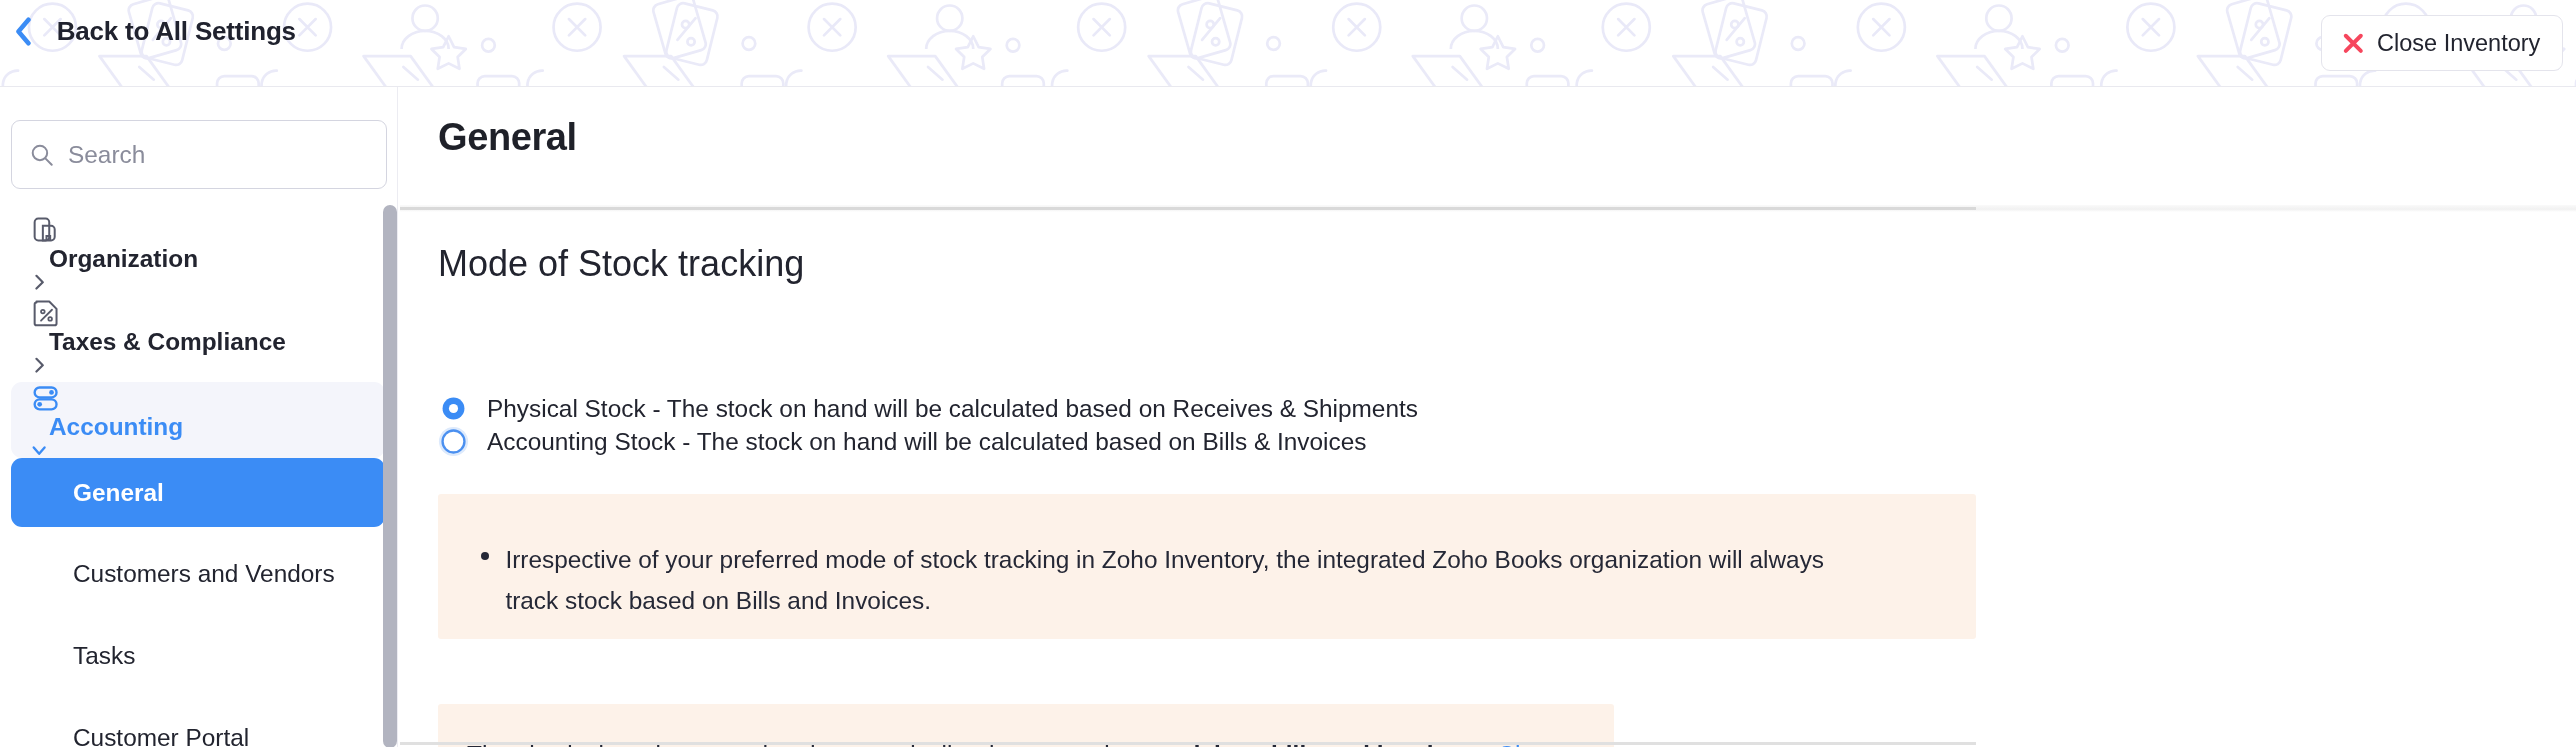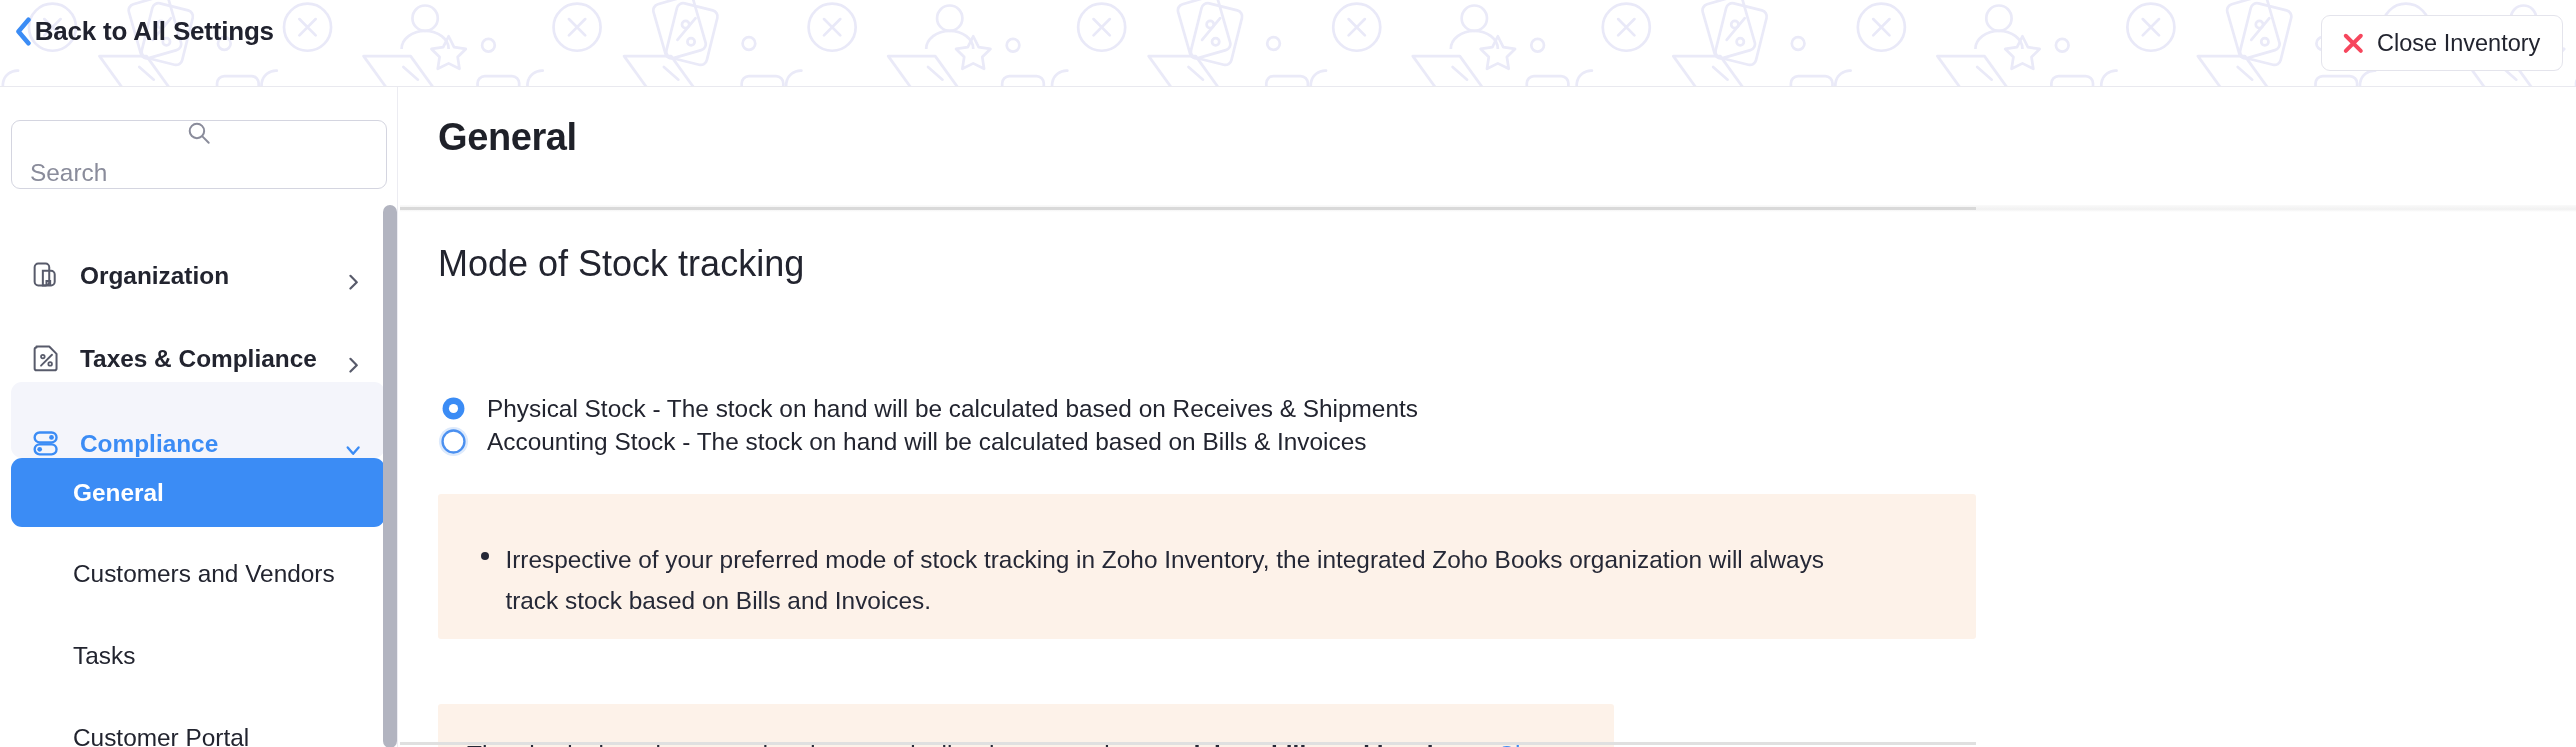--- a/index.html
+++ b/index.html
@@ -30,21 +30,21 @@
     height: 87px;
     opacity: 1;
     pointer-events: none;
   }
   .back-link {
     position: absolute;
     left: 12.7px;
     top: 16.3px;
     display: flex;
     align-items: center;
-    gap: 2px;
+    gap: 24px;
     z-index: 5;
     cursor: pointer;
   }
   .back-chevron {
     display: block;
     width: 20px; height: 29px;
     flex: 0 0 auto;
   }
   .back-label {
     font-size: 26px;
@@ -93,44 +93,44 @@
     left: 11px; top: 33px;
     width: 376px; height: 69px;
     border: 1.8px solid #d4d5e0;
     border-radius: 9px;
     display: flex;
     align-items: center;
     padding: 0 18px;
     gap: 14.5px;
     background: #fff;
     cursor: text;
-    flex-direction: column;
   }
   .search-icon { width: 23.5px; height: 23.5px; flex: 0 0 auto; }
   .search-input {
     border: none;
     outline: none;
     font-family: inherit;
     font-size: 24.4px;
     color: #33353f;
     background: transparent;
     width: 100%;
   }
   .search-input::placeholder { color: #8a8c9b; }
 
   .nav { position: absolute; left: 0; top: 118px; width: 396px; }
 
   .nav-group {
     display: flex;
-    align-items: flex-end;
+    align-items: flex-start;
     height: 76px;
     margin: 0 11px;
     padding: 0 23.5px 0 20px;
     border-radius: 11px;
     cursor: pointer;
+    flex-direction: column;
   }
   .nav-group.org    { margin-top: 9px; }
   .nav-group.tax    { margin-top: 7.2px; }
   .nav-group.active { background: #f4f5fb; margin-top: 9px; }
 
   .nav-group-icon { width: 31px; height: 31px; flex: 0 0 auto; }
   .nav-group-label {
     flex: 1;
     margin-left: 18px;
     font-size: 24.4px;
@@ -417,21 +417,21 @@
       </svg>
     </div>
 
     <div class="nav-group active">
       <svg class="nav-group-icon" viewBox="0 0 34 34">
         <rect x="4" y="6" width="24" height="11" rx="5.5" fill="none" stroke="#3b8cf5" stroke-width="2.6"></rect>
         <circle cx="22.5" cy="11.5" r="2.6" fill="#3b8cf5"></circle>
         <rect x="4" y="19" width="24" height="11" rx="5.5" fill="none" stroke="#3b8cf5" stroke-width="2.6"></rect>
         <circle cx="9.5" cy="24.5" r="2.6" fill="#3b8cf5"></circle>
       </svg>
-      <span class="nav-group-label">Compliance</span>
+      <span class="nav-group-label">Accounting</span>
       <svg class="nav-arrow" viewBox="0 0 18 18">
         <path d="M3 6 L9 13 L15 6" fill="none" stroke="#3b8cf5" stroke-width="2.6" stroke-linecap="round" stroke-linejoin="round"></path>
       </svg>
     </div>
 
     <div class="nav-sub selected">
       <span>General</span>
     </div>
     <div class="nav-sub sp">
       <span>Customers and Vendors</span>

